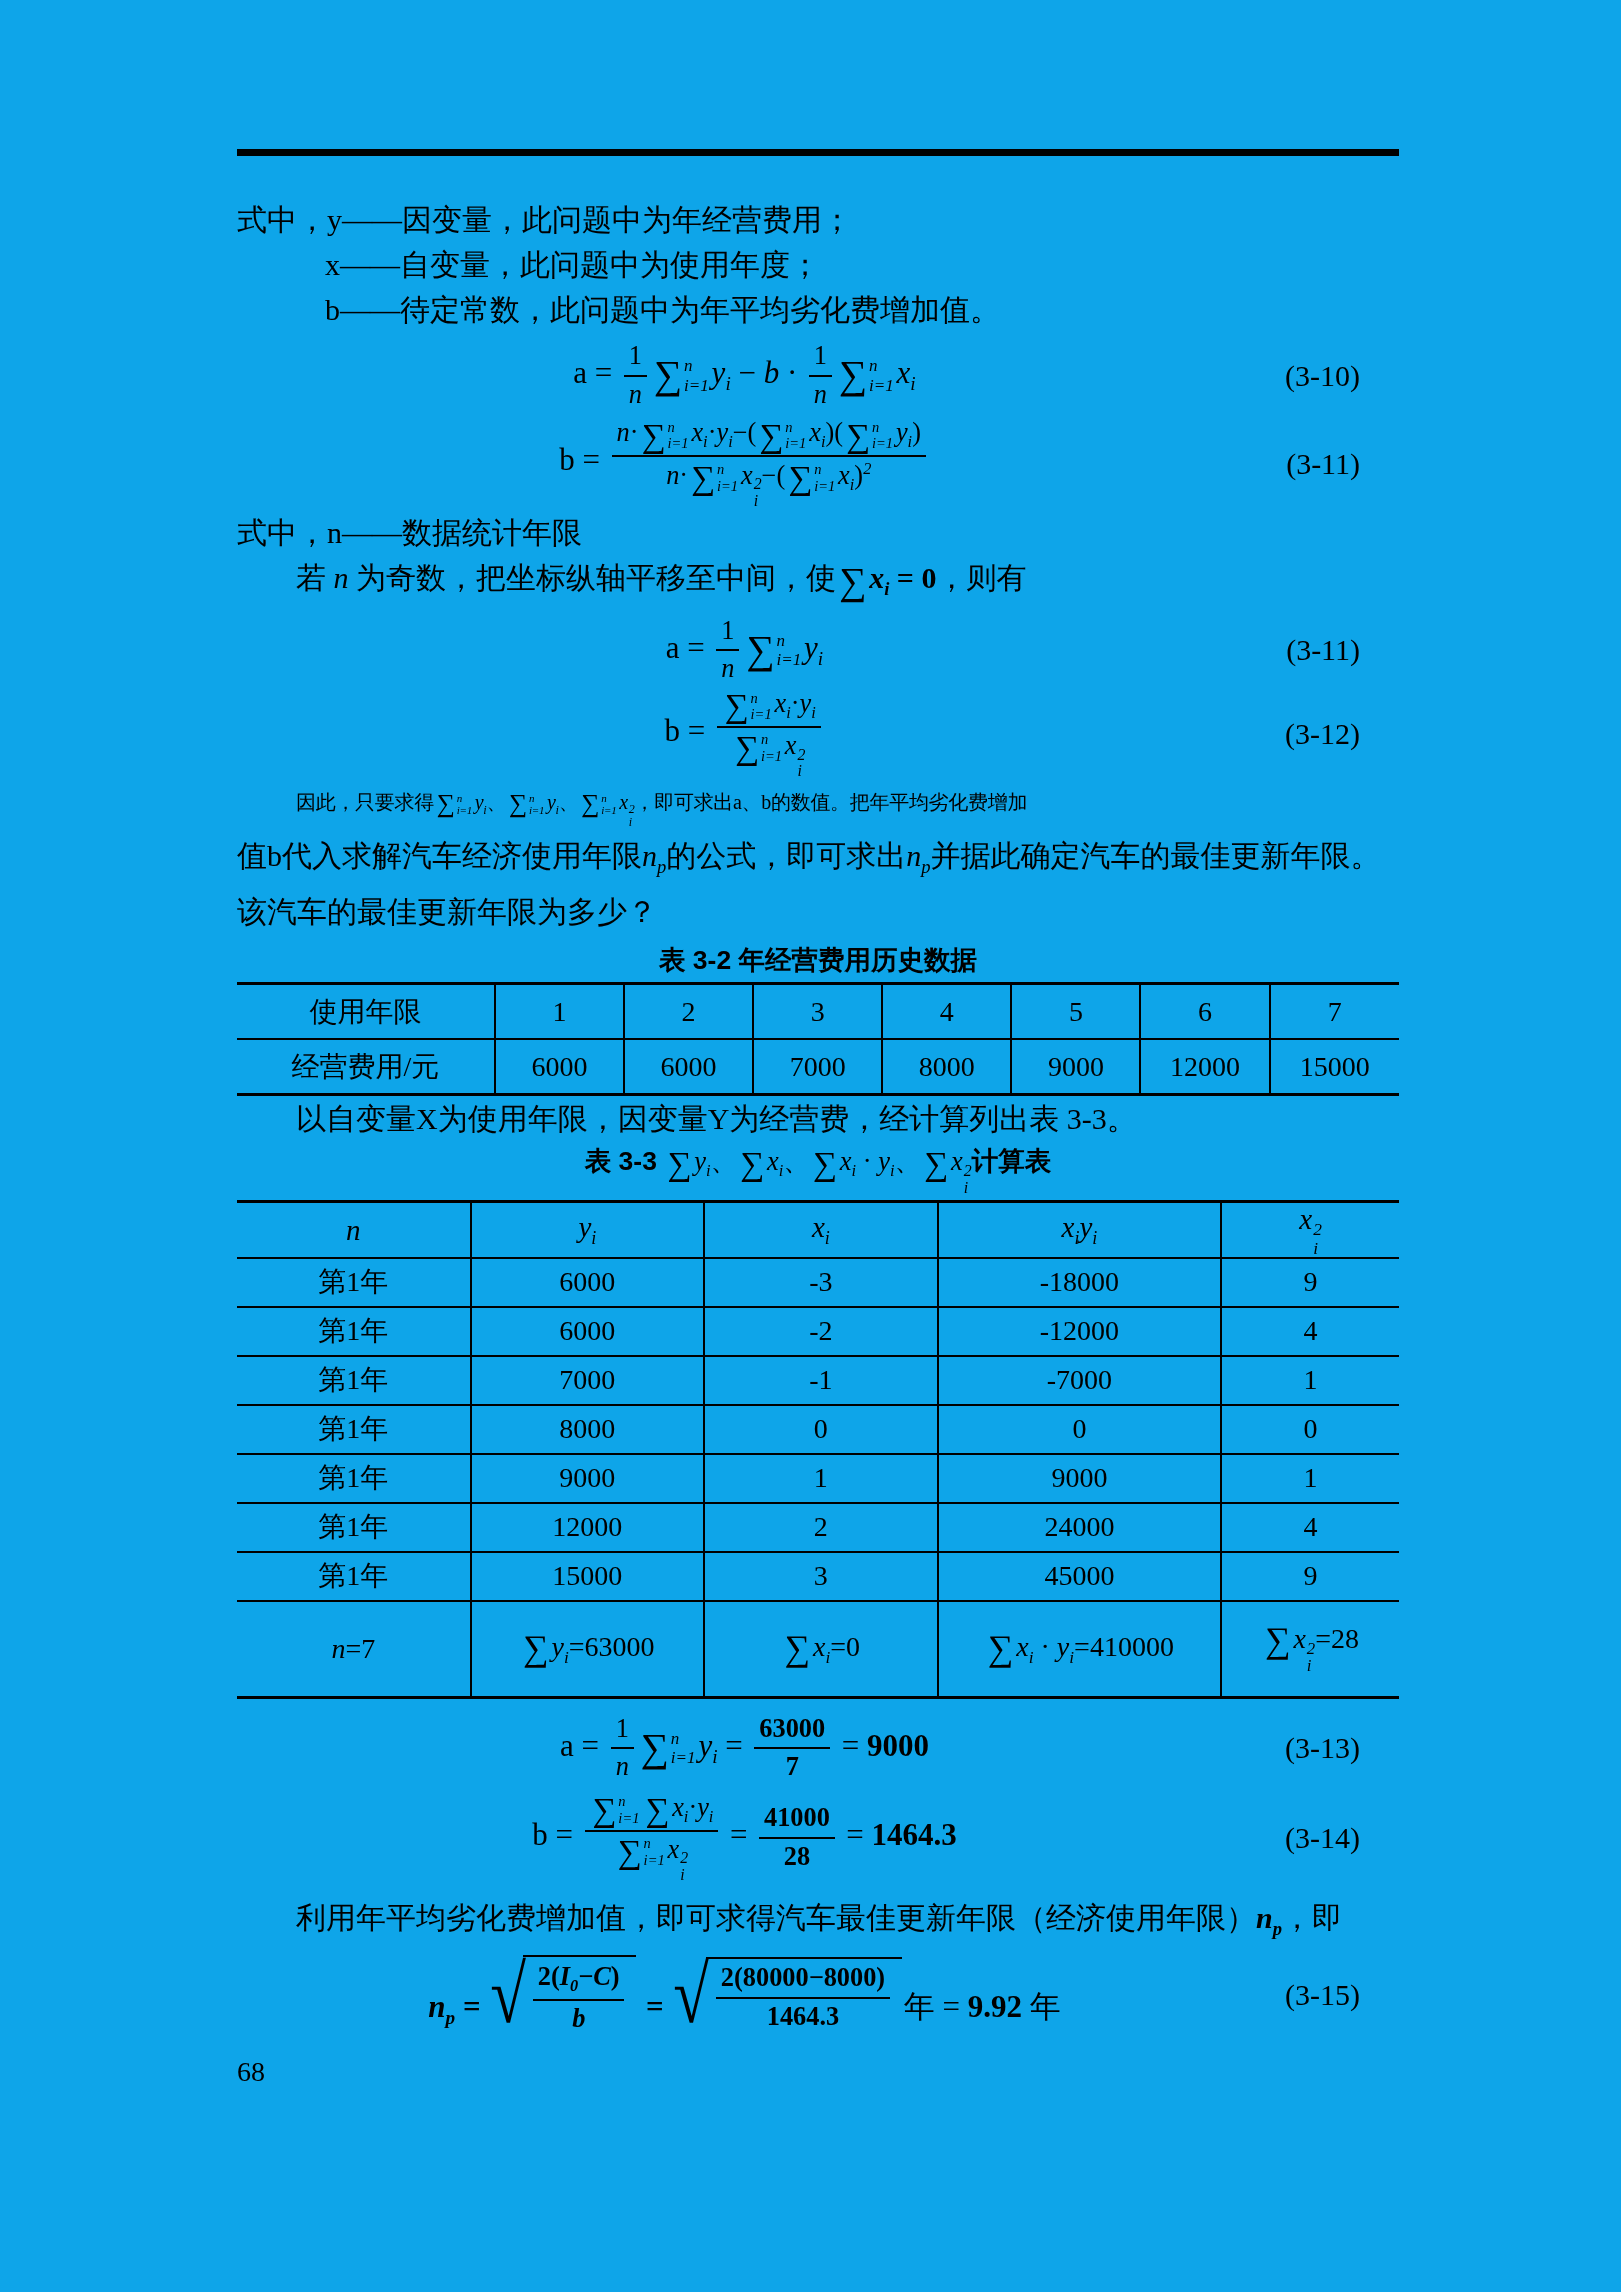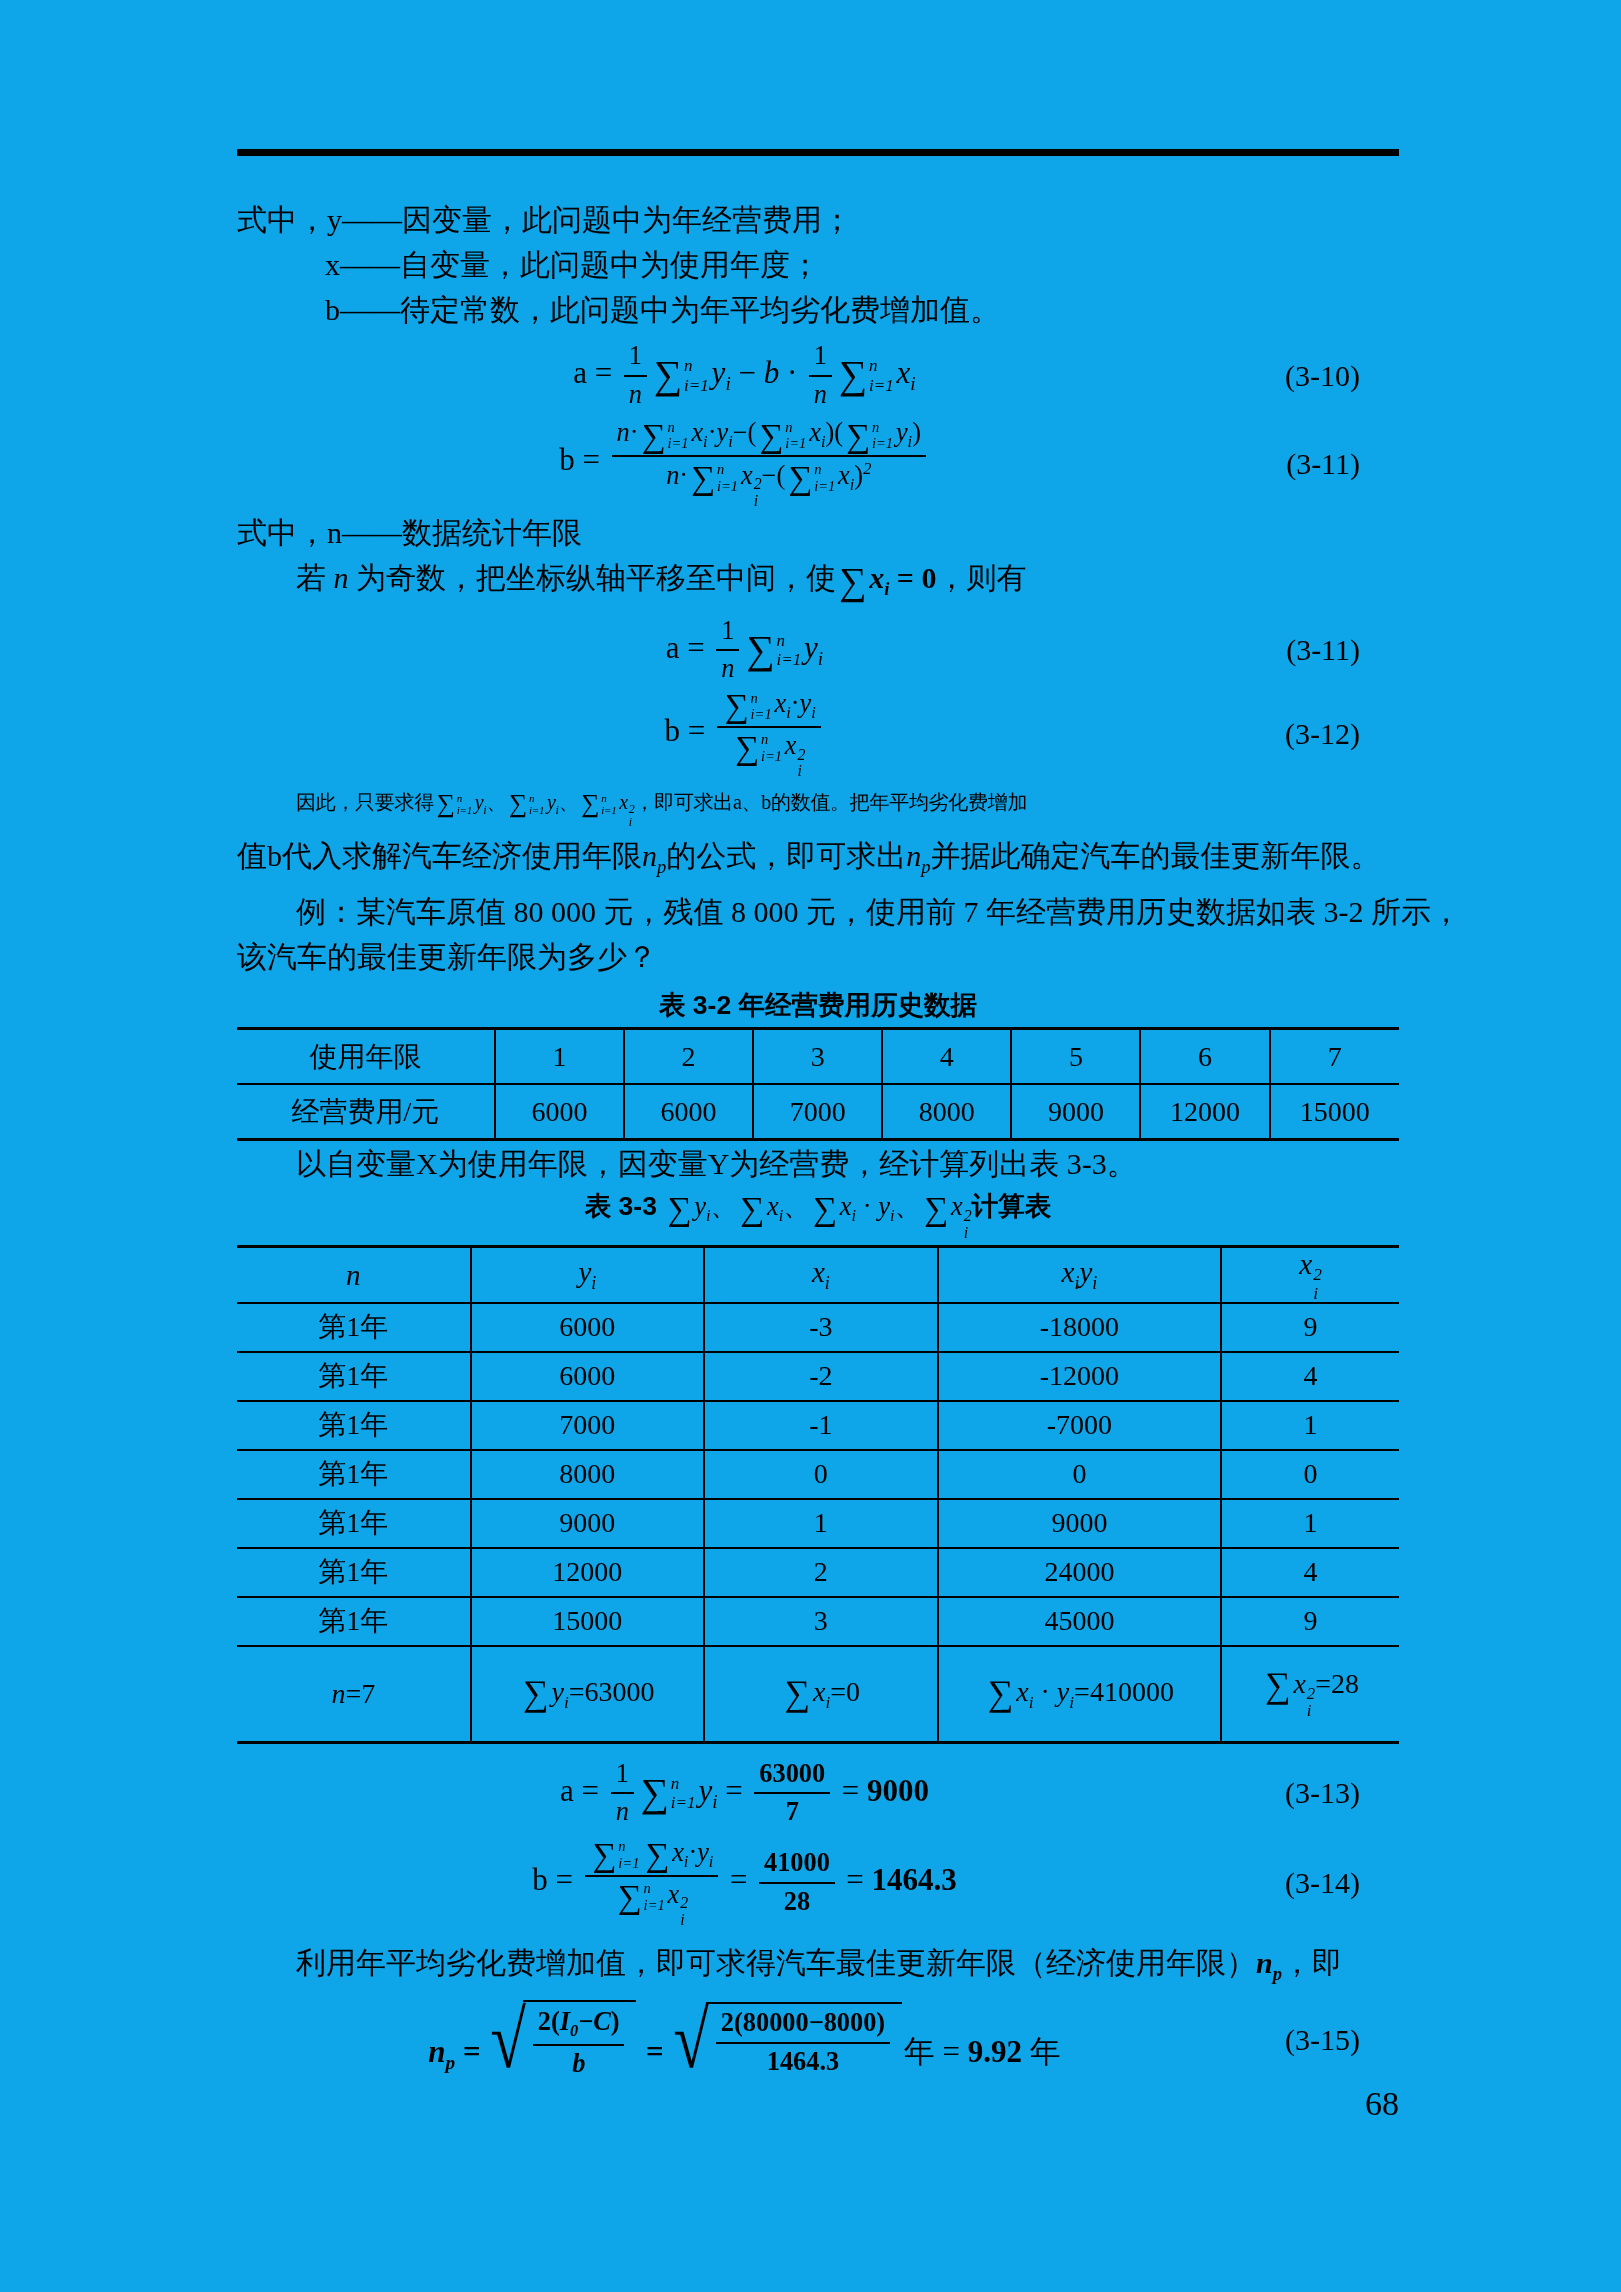--- a/index.html
+++ b/index.html
@@ -52,21 +52,21 @@
   .t2 td{height:53px;font-size:28px;}
   .t2 tbody tr:first-child{border-bottom:2.9px solid #000;}
   .t3{margin-top:3.9px;}
   .t3 thead tr{border-bottom:2.9px solid #000;}
   .t3 tbody tr{border-bottom:2.9px solid #000;}
   .t3 thead th{height:49px;font-size:29px;}
   .t3 tbody td{height:47px;font-size:28px;}
   .t3 tfoot td{height:94px;font-size:28px;}
   .l18{margin-top:0;}
   .l23{margin-top:11.8px;}
-  .footer{margin-top:4px;text-align:right;font-size:34px;line-height:35px;}
+  .footer{margin-top:17px;text-align:left;font-size:28px;line-height:35px;}
 </style>
 </head>
 <body>
 
 <div class="page">
   <div class="content">
 
     <div class="rule"></div>
 
     <div class="line blk1">式中，y——因变量，此问题中为年经营费用；</div>
@@ -195,21 +195,20 @@
           <span class="sig">∑</span>
           <span class="lims">
             <span>n</span>
             <span>i=1</span>
           </span>
         </span><span class="var"><span class="it">x</span><span class="vstack">
             <span>2</span>
             <span>i</span>
           </span></span><span>，即可求出a、b的数值。把年平均劣化费增加</span></div>
     <div class="line"><span>值b代入求解汽车经济使用年限</span><span class="var"><span class="it">n</span><sub>p</sub></span><span>的公式，即可求出</span><span class="var"><span class="it">n</span><sub>p</sub></span><span>并据此确定汽车的最佳更新年限。</span></div>
-    <div class="line ind60">例：某汽车原值 80 000 元，残值 8 000 元，使用前 7 年经营费用历史数据如表 3-2 所示，</div>
     <div class="line">该汽车的最佳更新年限为多少？</div>
 
     <div class="caption cap2">表 3-2  年经营费用历史数据</div>
 
     <table class="doc-table t2">
       <colgroup>
         <col style="width:22.2%">
         <col style="width:11.11%">
           <col style="width:11.11%">
           <col style="width:11.11%">

